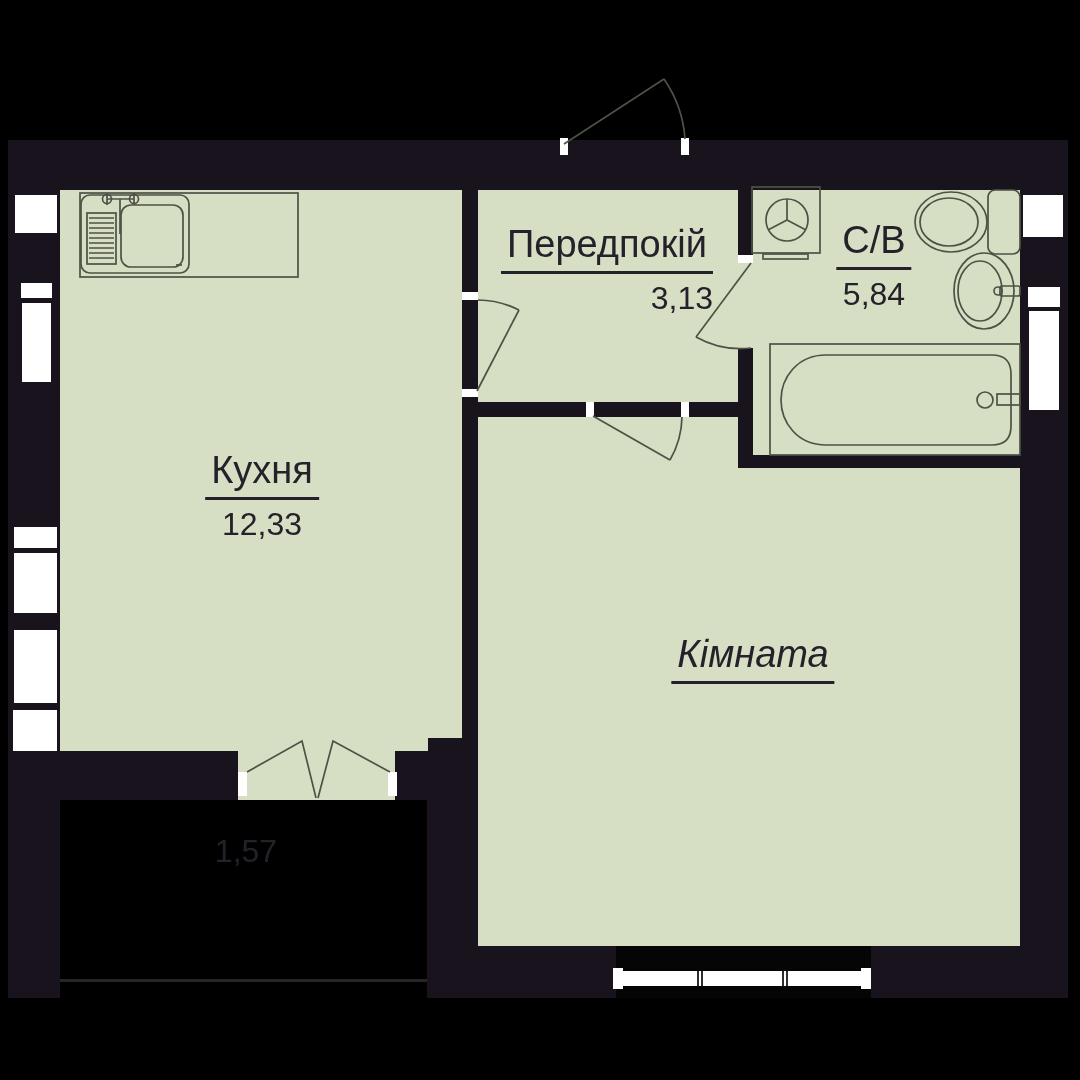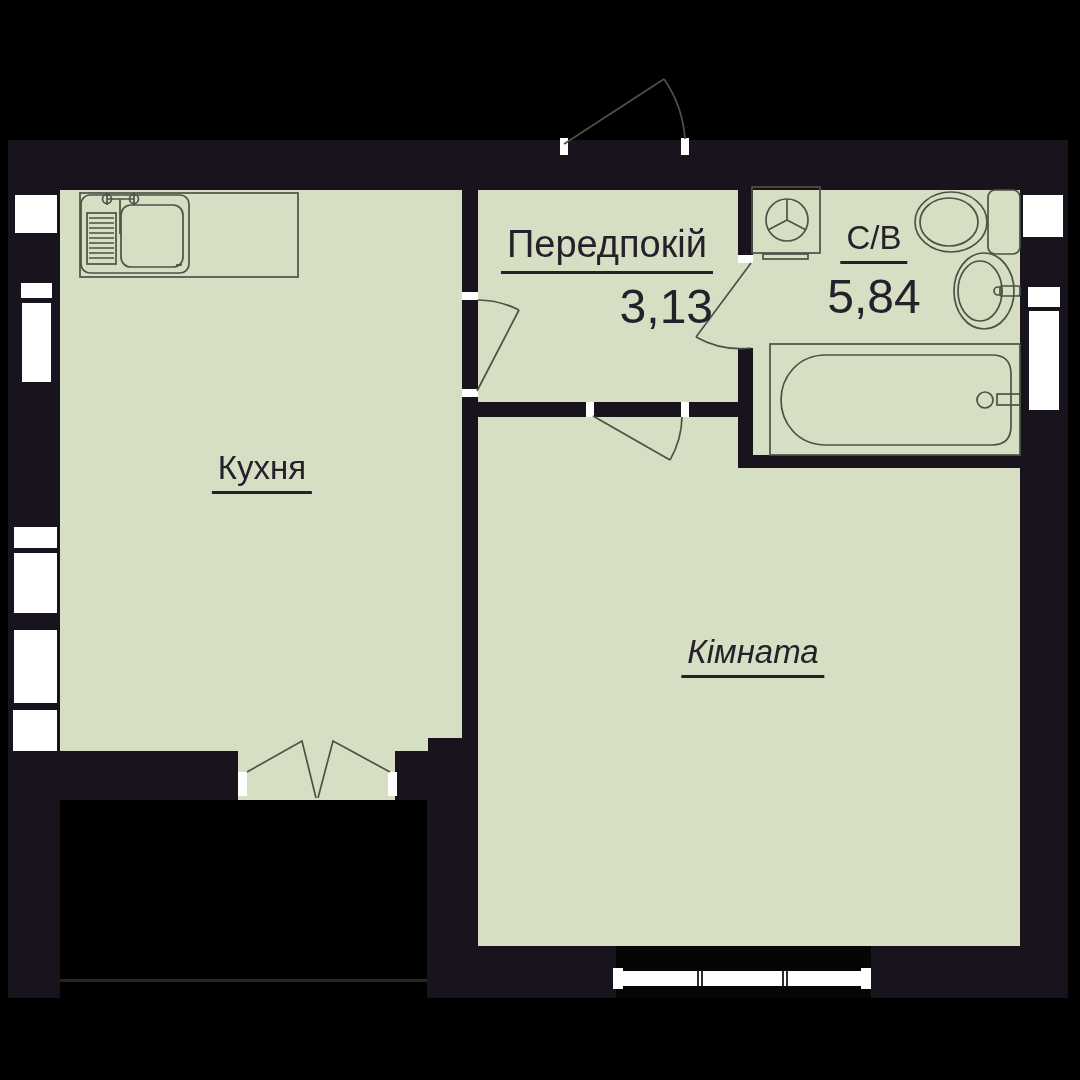--- a/index.html
+++ b/index.html
@@ -12,24 +12,24 @@
   #plan-svg{position:absolute;left:0;top:0;}
   .rooms rect{fill:var(--room);}
   .walls rect{fill:var(--wall);}
   .recess{fill:#050505;}
   .windows rect,.ticks rect{fill:var(--window);}
   .divider{fill:#2e2e2e;}
   .loggia-edge{fill:#262626;}
   .fixtures, .doors{stroke:var(--line);stroke-width:1.7;fill:none;}
   .room-label{position:absolute;transform:translateX(-50%);text-align:center;
               color:var(--label);white-space:nowrap;}
-  .room-name{display:inline-block;font-size:33px;line-height:1.1;
+  .room-name{display:inline-block;font-size:38px;line-height:1.1;
              padding:0 6px 5px 6px;border-bottom:3px solid currentColor;}
   .room-name.sm{font-size:38px;}
-  .room-area{font-size:48px;line-height:1.1;margin-top:7px;}
+  .room-area{font-size:32px;line-height:1.1;margin-top:7px;}
 </style>
 </head>
 <body>
 
 <div id="stage">
 
   <svg id="plan-svg" width="1080" height="1080" viewBox="0 0 1080 1080">
 
     <g class="rooms">
       <rect x="60" y="190" width="402" height="610"></rect>
@@ -150,32 +150,34 @@
       </g>
       <g>
         <path d="M247,772 L302,741 L316,798"></path>
         <path d="M390,772 L333,741 L318,798"></path>
       </g>
     </g>
   </svg>
 
   <div class="room-label" style="left:262px;top:442px;margin-top:8px;">
     <span class="room-name">Кухня</span>
+    <div class="room-area">12,33</div>
   </div>
 
   <div class="room-label" style="left:607px;top:224px;text-align:right;">
     <span class="room-name sm">Передпокій</span>
     <div class="room-area">3,13</div>
   </div>
 
   <div class="room-label" style="left:874px;top:220px;">
     <span class="room-name">С/В</span>
     <div class="room-area">5,84</div>
   </div>
 
   <div class="room-label" style="left:753px;top:634px;font-style:italic;">
     <span class="room-name">Кімната</span>
   </div>
 
   <div class="room-label" style="left:246px;top:827px;">
+    <div class="room-area">1,57</div>
   </div>
 
 </div>
 
 </body></html>

